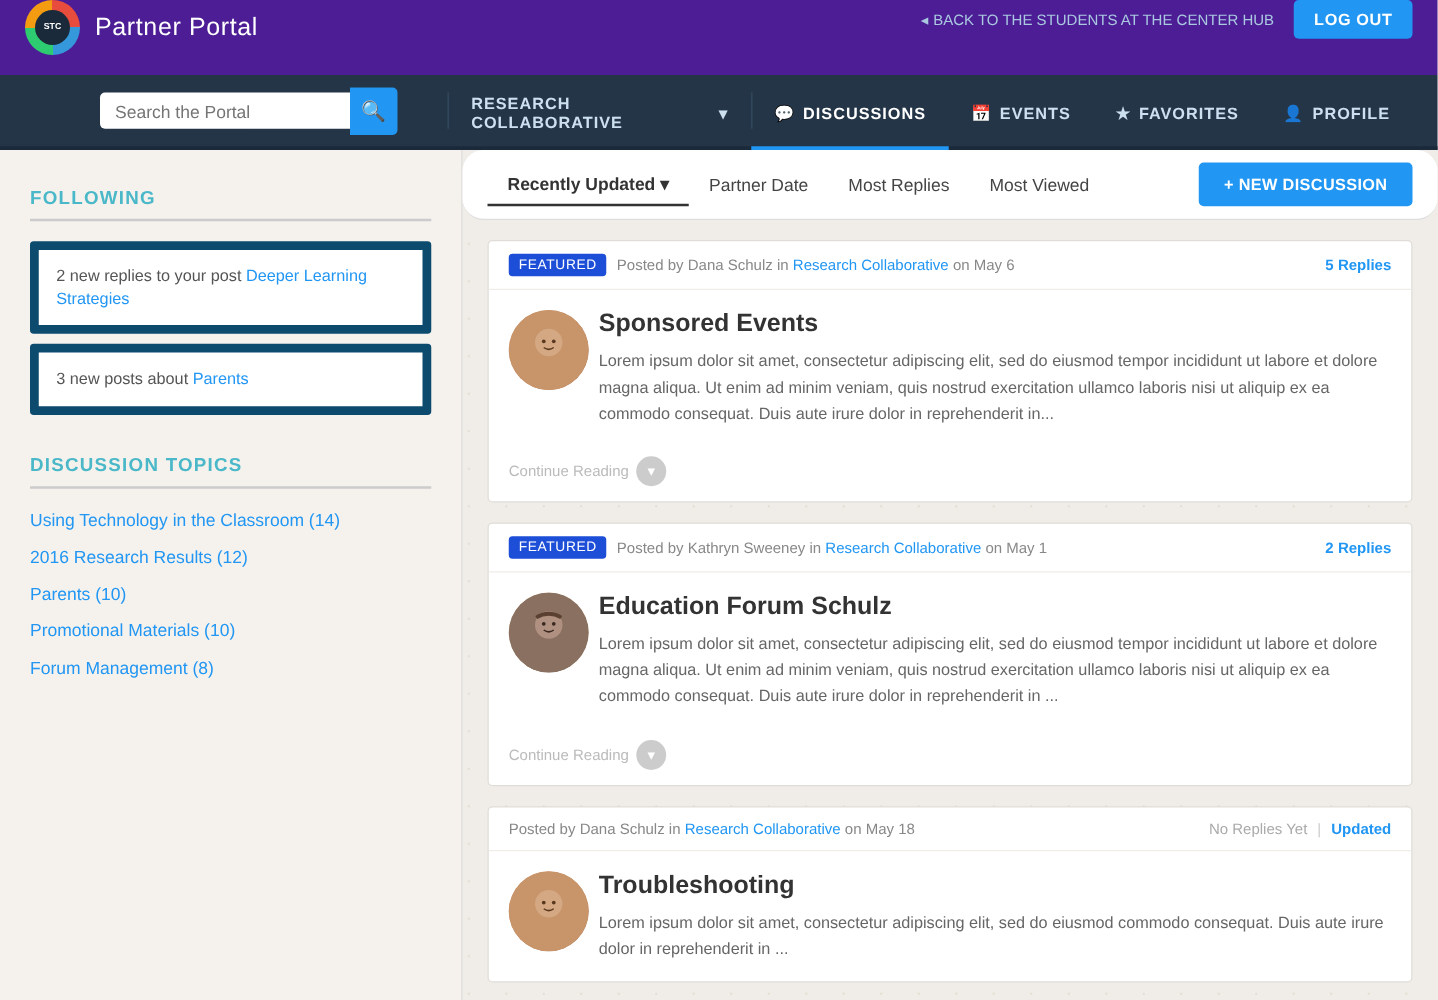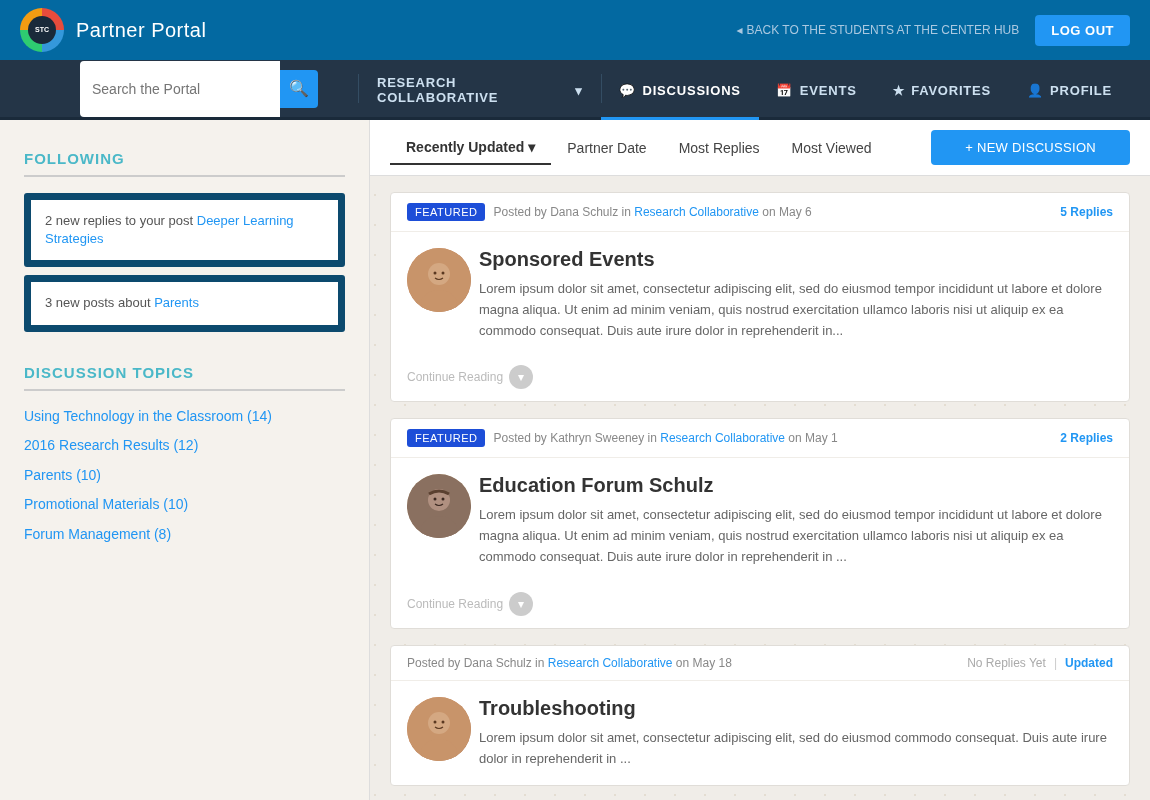--- a/index.html
+++ b/index.html
@@ -1,23 +1,23 @@
 <!DOCTYPE html>
 <html><head>
   <meta charset="utf-8">
   <style>
     * { box-sizing: border-box; margin: 0; padding: 0; }
     body { font-family: 'Arial', sans-serif; background: #f0ede8; min-height: 800px; width: 1150px; overflow-x: hidden; }
 
     
     .top-nav {
-      background: #0369a1;
+      background: #4c1d95;
       height: 60px;
       display: flex;
-      align-items: center;
+      align-items: flex-start;
       padding: 0 20px;
       position: relative;
     }
     .logo-area {
       display: flex;
       align-items: center;
       gap: 12px;
     }
     .logo-circle {
       width: 44px;
@@ -88,21 +88,21 @@
     }
     .search-area {
       display: flex;
       align-items: center;
       gap: 0;
       margin-right: 40px;
       padding: 10px 0;
     }
     .search-input {
       width: 200px;
-      height: 56px;
+      height: 29px;
       border: none;
       padding: 0 12px;
       font-size: 14px;
       color: #666;
       background: #fff;
       border-radius: 4px 0 0 4px;
       outline: none;
     }
     .search-btn {
       width: 38px;
@@ -205,20 +205,21 @@
       padding: 0;
     }
     .sort-bar {
       background: #fff;
       border-bottom: 1px solid #ddd;
       display: flex;
       align-items: center;
       padding: 0 20px;
       height: 56px;
       gap: 0;
+      border-radius: 17px;
     }
     .sort-btn {
       padding: 8px 16px;
       border: none;
       background: none;
       font-size: 14px;
       color: #444;
       cursor: pointer;
       display: flex;
       align-items: center;
@@ -228,24 +229,24 @@
     .sort-btn.active {
       color: #333;
       font-weight: 600;
       border-bottom: 2px solid #333;
     }
     .new-discussion-btn {
       margin-left: auto;
       background: #2196f3;
       color: #fff;
       border: none;
-      padding: 10px 34px;
+      padding: 10px 20px;
       border-radius: 4px;
       font-size: 13px;
-      font-weight: normal;
+      font-weight: bold;
       cursor: pointer;
       letter-spacing: 0.3px;
     }
 
     
     .discussions-list {
       padding: 16px 20px;
       display: flex;
       flex-direction: column;
       gap: 16px;

